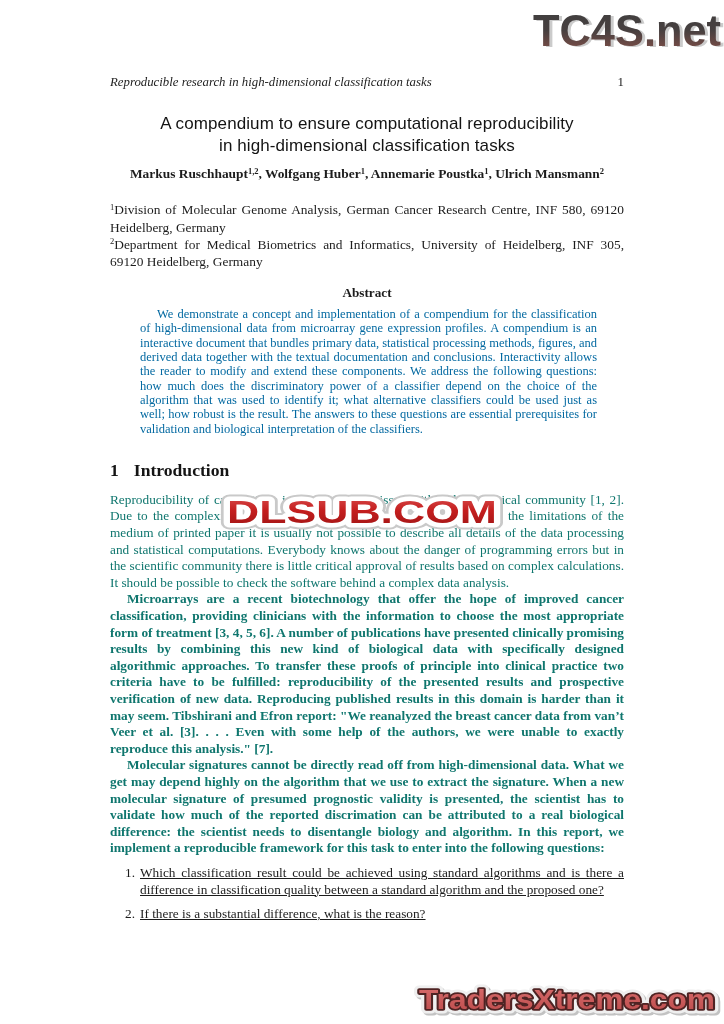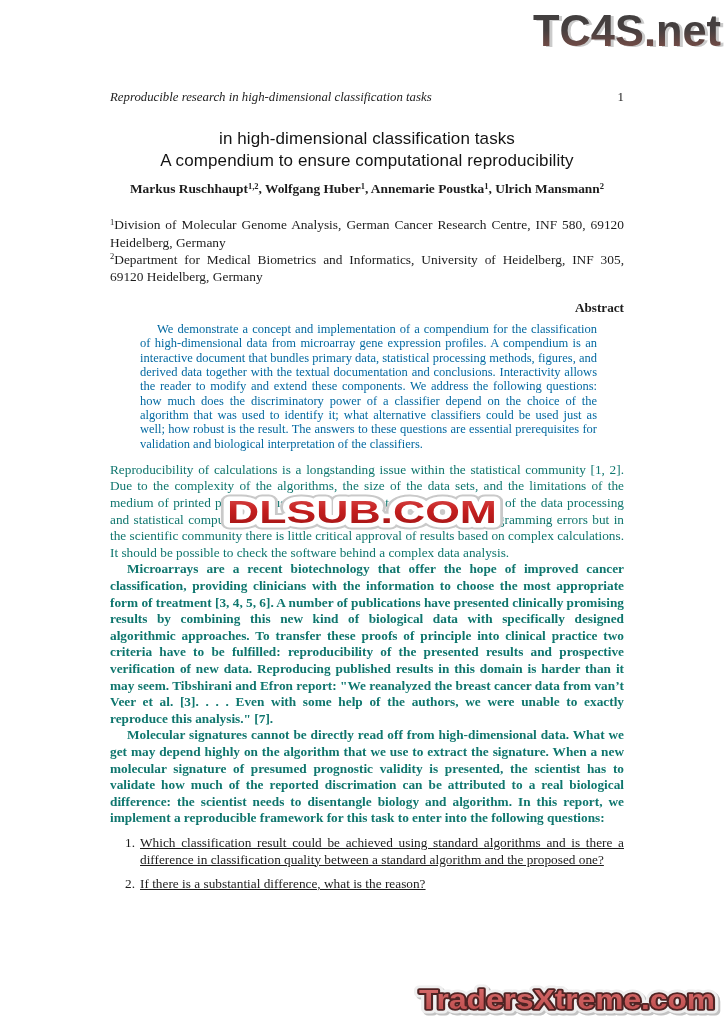--- a/index.html
+++ b/index.html
@@ -7,42 +7,42 @@
     width:724px; height:1024px; position:relative; overflow:hidden;
     font-family:"Liberation Serif", serif; color:#1c1c1c;
   }
 
   
   .wm-top   { position:absolute; top:3px;  left:527px; filter:drop-shadow(3px 1px 0px #cbcbcb); }
   .wm-mid   { position:absolute; top:486px; left:220px; }
   .wm-bot   { position:absolute; top:980px; left:413px; filter:drop-shadow(2px 2px 0px #c2c2c2); }
 
   
-  .content { position:absolute; left:110px; top:90px; width:514px; }
+  .content { position:absolute; left:110px; top:75px; width:514px; }
 
   .running-head {
     display:flex; justify-content:space-between; align-items:baseline;
     font-style:italic; font-size:12.8px; line-height:15px; color:#222;
   }
   .page-number { font-style:normal; }
 
   .paper-title {
     margin-top:23px; text-align:center;
     font-family:"Liberation Sans", sans-serif; font-size:17px; line-height:22px;
     color:#141414; letter-spacing:0.1px;
   }
 
   .authors { margin-top:8px; text-align:center; font-size:13.4px; line-height:17px;font-weight:bold; }
   .authors sup, .affil sup, .affiliations sup {
     font-size:8.5px; vertical-align:baseline; position:relative; top:-4.5px;
   }
 
   .affiliations { margin-top:18px; font-size:13.4px; line-height:16.8px; text-align:justify; }
 
-  .abstract-head { margin-top:14px; text-align:right; font-weight:bold; font-size:13.2px; line-height:16px; }
+  .abstract-head { margin-top:14px; text-align:center; font-weight:bold; font-size:13.2px; line-height:16px; }
   .abstract-body {
     margin:6px 27px 0 30px; font-size:12.5px; line-height:14.3px;
     text-align:justify; text-indent:17px; color:#0369a1;
   }
 
   .section-head { margin-top:24px; font-size:17.6px; font-weight:bold; color:#141414; line-height:21px; }
   .section-head .sec-num { margin-right:15px; }
 
   .para { font-size:13.3px; line-height:16.6px; text-align:justify; color:#0f766e; }
   .para.first { margin-top:11px; }
@@ -73,34 +73,37 @@
 </svg>
 
 <div class="content">
 
   <div class="running-head">
     <span>Reproducible research in high-dimensional classification tasks</span>
     <span class="page-number">1</span>
   </div>
 
   <div class="paper-title">
+    <div>A compendium to ensure computational reproducibility</div>
     <div>in high-dimensional classification tasks</div>
-    <div>A compendium to ensure computational reproducibility</div>
   </div>
 
   <div class="authors"><span>Markus Ruschhaupt</span><sup>1,2</sup><span>, Wolfgang Huber</span><sup>1</sup><span>, Annemarie Poustka</span><sup>1</sup><span>, Ulrich Mansmann</span><sup>2</sup></div>
 
   <div class="affiliations">
     <div class="affil"><sup>1</sup><span>Division of Molecular Genome Analysis, German Cancer Research Centre, INF 580, 69120 Heidelberg, Germany</span></div>
     <div class="affil"><sup>2</sup><span>Department for Medical Biometrics and Informatics, University of Heidelberg, INF 305, 69120 Heidelberg, Germany</span></div>
   </div>
 
   <div class="abstract-head">Abstract</div>
   <div class="abstract-body">We demonstrate a concept and implementation of a compendium for the classification of high-dimensional data from microarray gene expression profiles. A compendium is an interactive document that bundles primary data, statistical processing methods, figures, and derived data together with the textual documentation and conclusions. Interactivity allows the reader to modify and extend these components. We address the following questions: how much does the discriminatory power of a classifier depend on the choice of the algorithm that was used to identify it; what alternative classifiers could be used just as well; how robust is the result. The answers to these questions are essential prerequisites for validation and biological interpretation of the classifiers.</div>
 
+  <div class="section-head">
+    <span class="sec-num">1</span><span>Introduction</span>
+  </div>
 
   <div class="para first">Reproducibility of calculations is a longstanding issue within the statistical community [1, 2]. Due to the complexity of the algorithms, the size of the data sets, and the limitations of the medium of printed paper it is usually not possible to describe all details of the data processing and statistical computations. Everybody knows about the danger of programming errors but in the scientific community there is little critical approval of results based on complex calculations. It should be possible to check the software behind a complex data analysis.</div>
   <div class="para indent">Microarrays are a recent biotechnology that offer the hope of improved cancer classification, providing clinicians with the information to choose the most appropriate form of treatment [3, 4, 5, 6]. A number of publications have presented clinically promising results by combining this new kind of biological data with specifically designed algorithmic approaches. To transfer these proofs of principle into clinical practice two criteria have to be fulfilled: reproducibility of the presented results and prospective verification of new data. Reproducing published results in this domain is harder than it may seem. Tibshirani and Efron report: "We reanalyzed the breast cancer data from van’t Veer et al. [3]. . . . Even with some help of the authors, we were unable to exactly reproduce this analysis." [7].</div>
   <div class="para indent">Molecular signatures cannot be directly read off from high-dimensional data. What we get may depend highly on the algorithm that we use to extract the signature. When a new molecular signature of presumed prognostic validity is presented, the scientist has to validate how much of the reported discrimation can be attributed to a real biological difference: the scientist needs to disentangle biology and algorithm. In this report, we implement a reproducible framework for this task to enter into the following questions:</div>
 
   <div class="qlist">
     <div class="qitem">
       <span class="qlabel">1.</span>
       <span class="qtext">Which classification result could be achieved using standard algorithms and is there a difference in classification quality between a standard algorithm and the proposed one?</span>
     </div>

